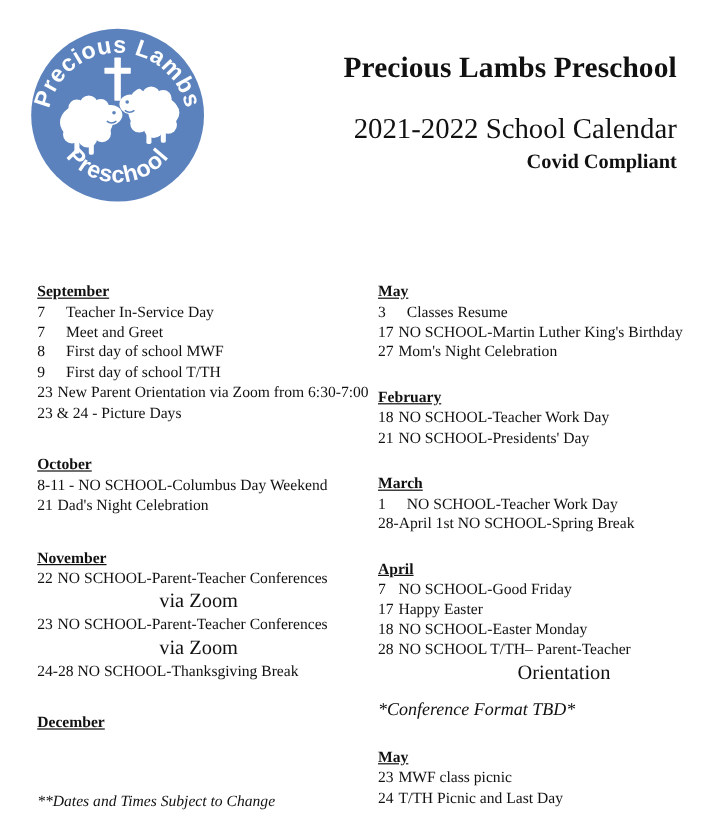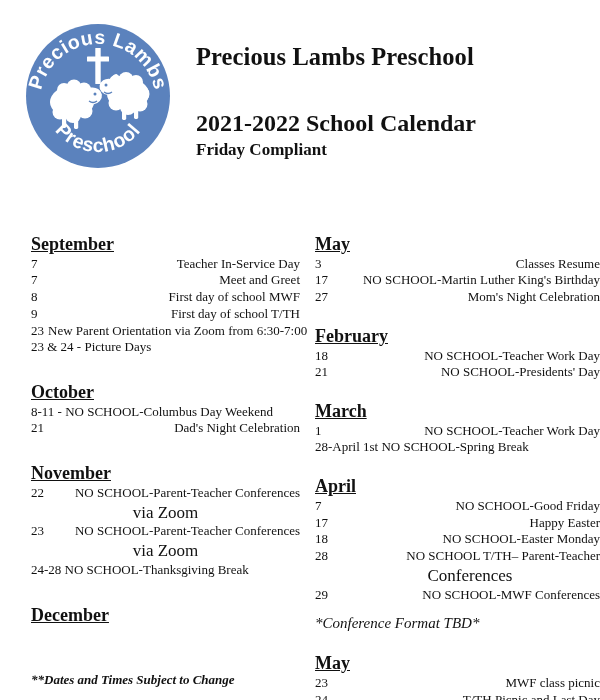--- a/index.html
+++ b/index.html
@@ -37,35 +37,35 @@
   .logo {
     width: 160px;
     height: 160px;
     position: relative;
   }
   .logo svg { display: block; width: 160px; height: 160px; }
 
   .title-block {
     flex: 1 1 auto;
     padding-top: 30px;
-    text-align: left;
+    text-align: right;
     padding-right: 36px;
   }
   .title-main {
     font-size: 24.5px;
     font-weight: bold;
     letter-spacing: 0.1px;
     line-height: 1.1;
     white-space: nowrap;
   }
   .title-sub {
     font-size: 24px;
-    font-weight: bold;
+    font-weight: normal;
     line-height: 1.1;
-    margin-top: 39px;
+    margin-top: 24px;
     white-space: nowrap;
   }
   .title-sub2 {
     font-size: 17px;
     font-weight: bold;
     line-height: 1.1;
     margin-top: 5px;
     white-space: nowrap;
   }
 
@@ -85,21 +85,21 @@
   }
   .col-right {
     width: 300px;
     flex: 0 0 300px;
     padding-left: 15px;
   }
 
   .month-block { margin-bottom: 0; }
 
   .month-name {
-    font-size: 18px;
+    font-size: 13px;
     font-weight: bold;
     text-decoration: underline;
     line-height: 1.18;
     margin: 0 0 0.5px 0;
     display: inline-block;
   }
 
   .entry {
     font-size: 13px;
     line-height: 1.285;
@@ -108,21 +108,20 @@
     white-space: nowrap;
   }
   .entry .day {
     display: inline-block;
     min-width: 17px;
     flex: 0 0 auto;
     text-align: left;
   }
   .entry .desc {
     flex: 1 1 auto;
-    text-align: right;
   }
   
   .entry.single .desc { padding-left: 7px; }
 
   
   .entry.plain {
     display: block;
   }
 
   
@@ -143,23 +142,23 @@
     font-size: 15px;
     font-style: italic;
     font-weight: normal;
     line-height: 1.285;
     white-space: nowrap;
   }
 
   .footer-note {
     position: absolute;
     left: 31px;
-    bottom: 12px;
+    bottom: 24px;
     font-size: 13px;
-    font-weight: bold;
+    font-weight: normal;
     font-style: italic;
     white-space: nowrap;
   }
 </style>
 </head>
 <body>
 
 <div class="header">
 
   <div class="logo-wrap">
@@ -226,21 +225,21 @@
           <circle cx="88" cy="69" r="1.5" fill="#5b82bd"></circle>
           <path d="M 86,76 Q 90,79 94,76" stroke="#5b82bd" stroke-width="1.3" fill="none"></path>
         </g>
       </svg>
     </div>
   </div>
 
   <div class="title-block">
     <div class="title-main">Precious Lambs Preschool</div>
     <div class="title-sub">2021-2022 School Calendar</div>
-    <div class="title-sub2">Friday Compliant</div>
+    <div class="title-sub2">Covid Compliant</div>
   </div>
 </div>
 
 <div class="columns">
   <div class="col col-left" id="col-left">
       <div class="month-block"><div class="month-name">September</div><div class="entry single">
           <span class="day">7</span>
           <span class="desc">Teacher In-Service Day</span>
         </div><div class="entry single">
           <span class="day">7</span>
@@ -301,24 +300,21 @@
           <span class="desc">NO SCHOOL-Good Friday</span>
         </div><div class="entry">
           <span class="day">17</span>
           <span class="desc">Happy Easter</span>
         </div><div class="entry">
           <span class="day">18</span>
           <span class="desc">NO SCHOOL-Easter Monday</span>
         </div><div class="entry">
           <span class="day">28</span>
           <span class="desc">NO SCHOOL T/TH– Parent-Teacher</span>
-        </div><div class="cont indent">Conferences</div><div class="entry">
-          <span class="day">29</span>
-          <span class="desc">NO SCHOOL-MWF Conferences</span>
-        </div></div>
+        </div><div class="cont indent">Orientation</div></div>
       <div class="gap-sm"></div>
       <div class="note-italic">*Conference Format TBD*</div>
       <div class="gap-md"></div>
       <div class="month-block"><div class="month-name">May</div><div class="entry">
           <span class="day">23</span>
           <span class="desc">MWF class picnic</span>
         </div><div class="entry">
           <span class="day">24</span>
           <span class="desc">T/TH Picnic and Last Day</span>
         </div></div>

